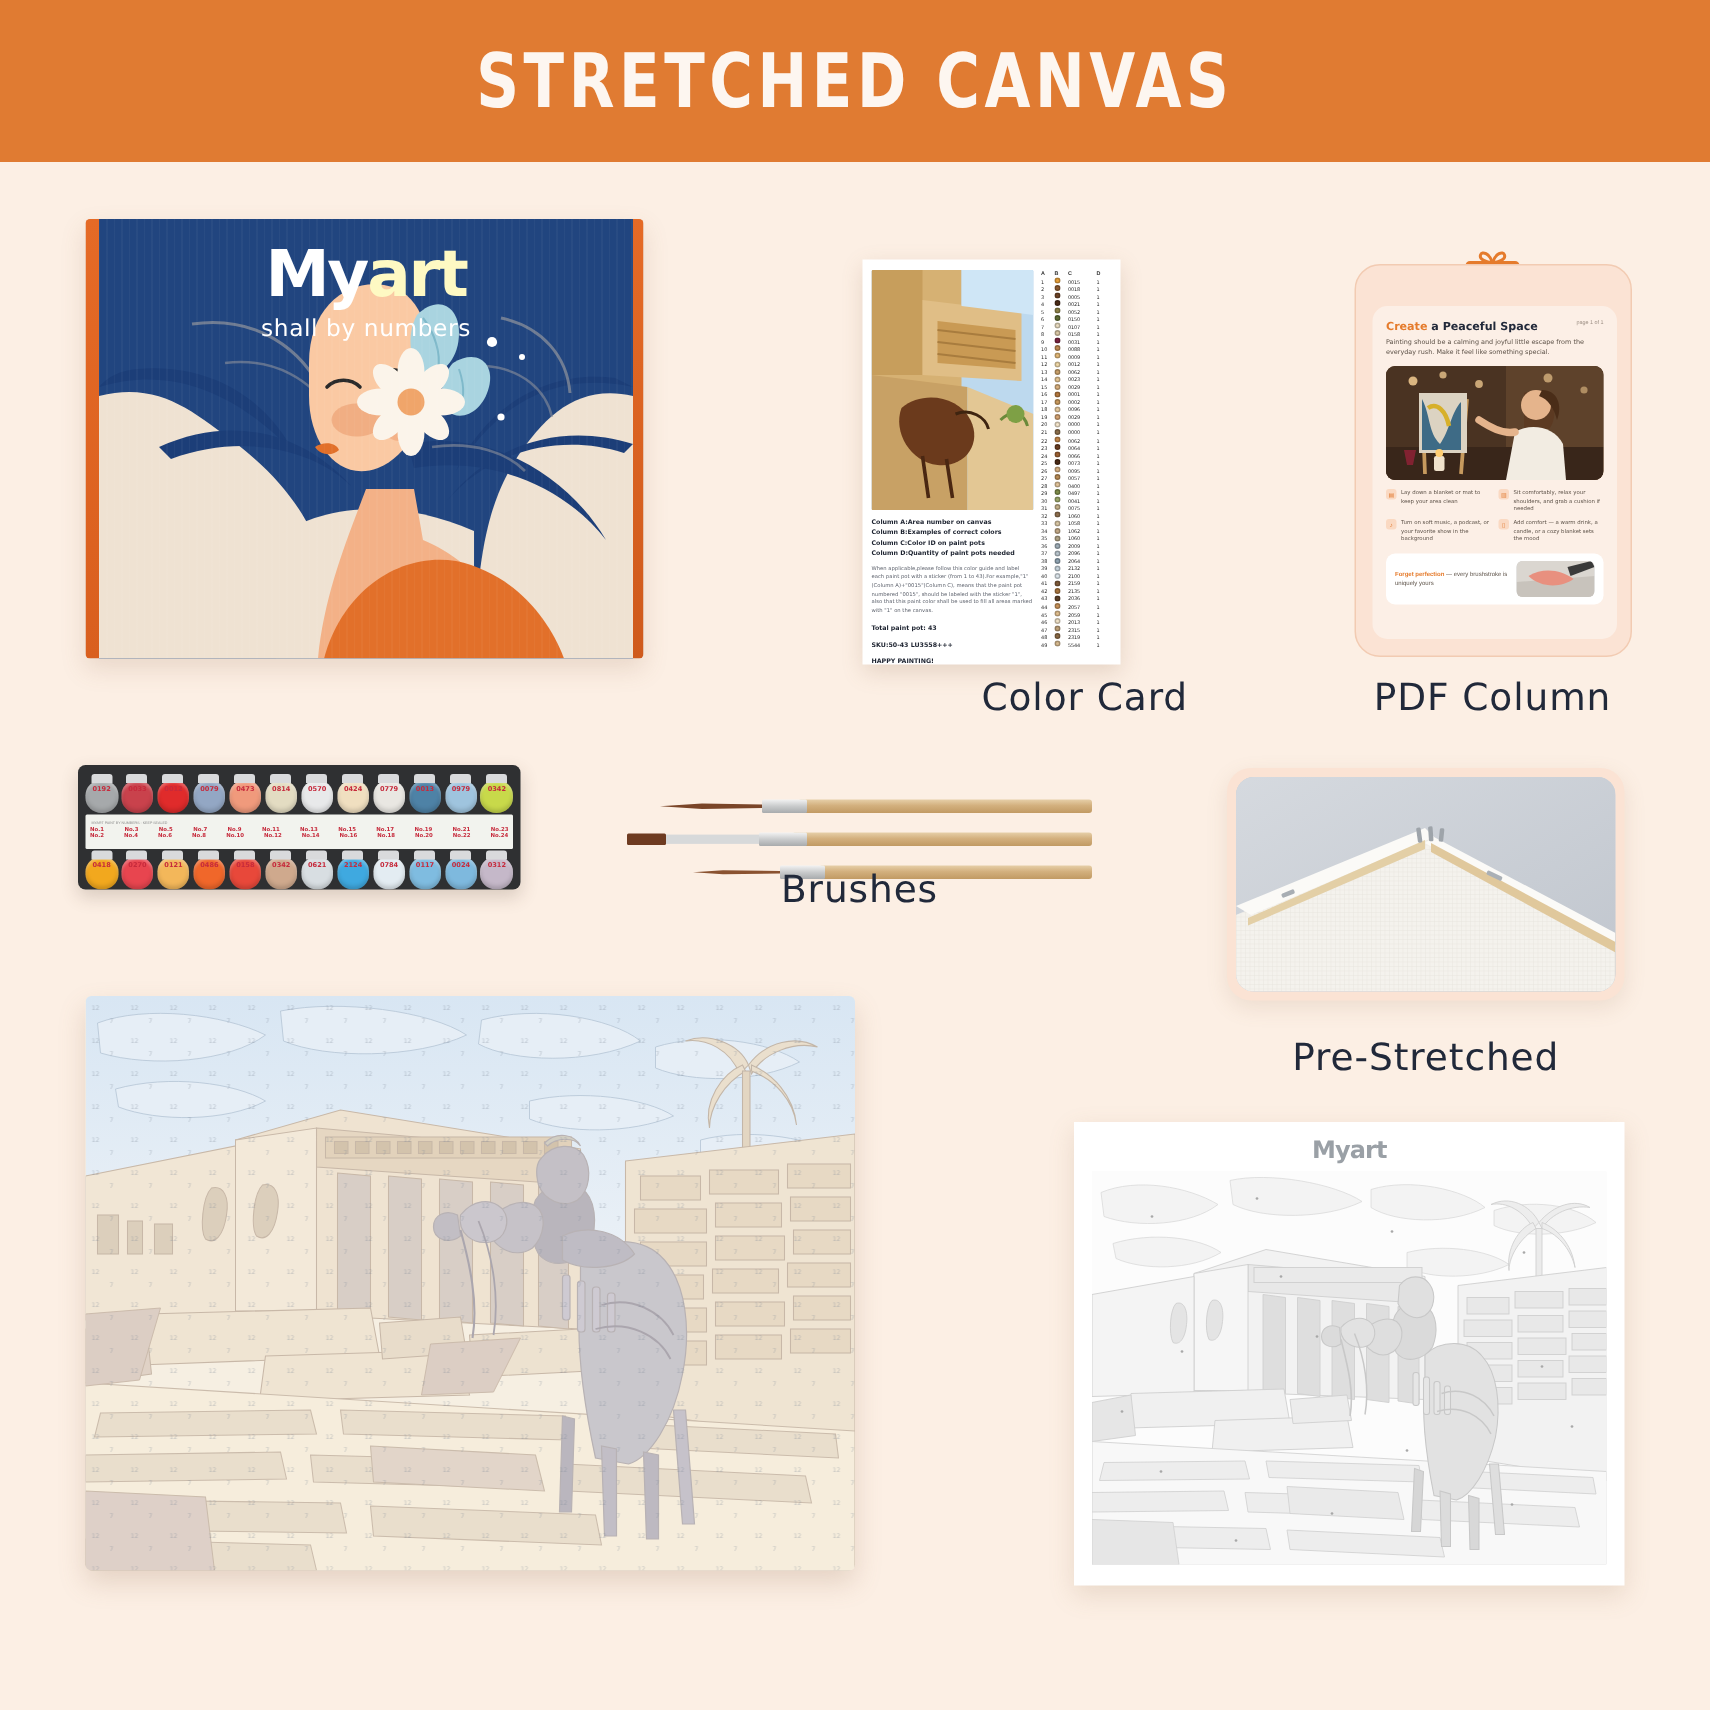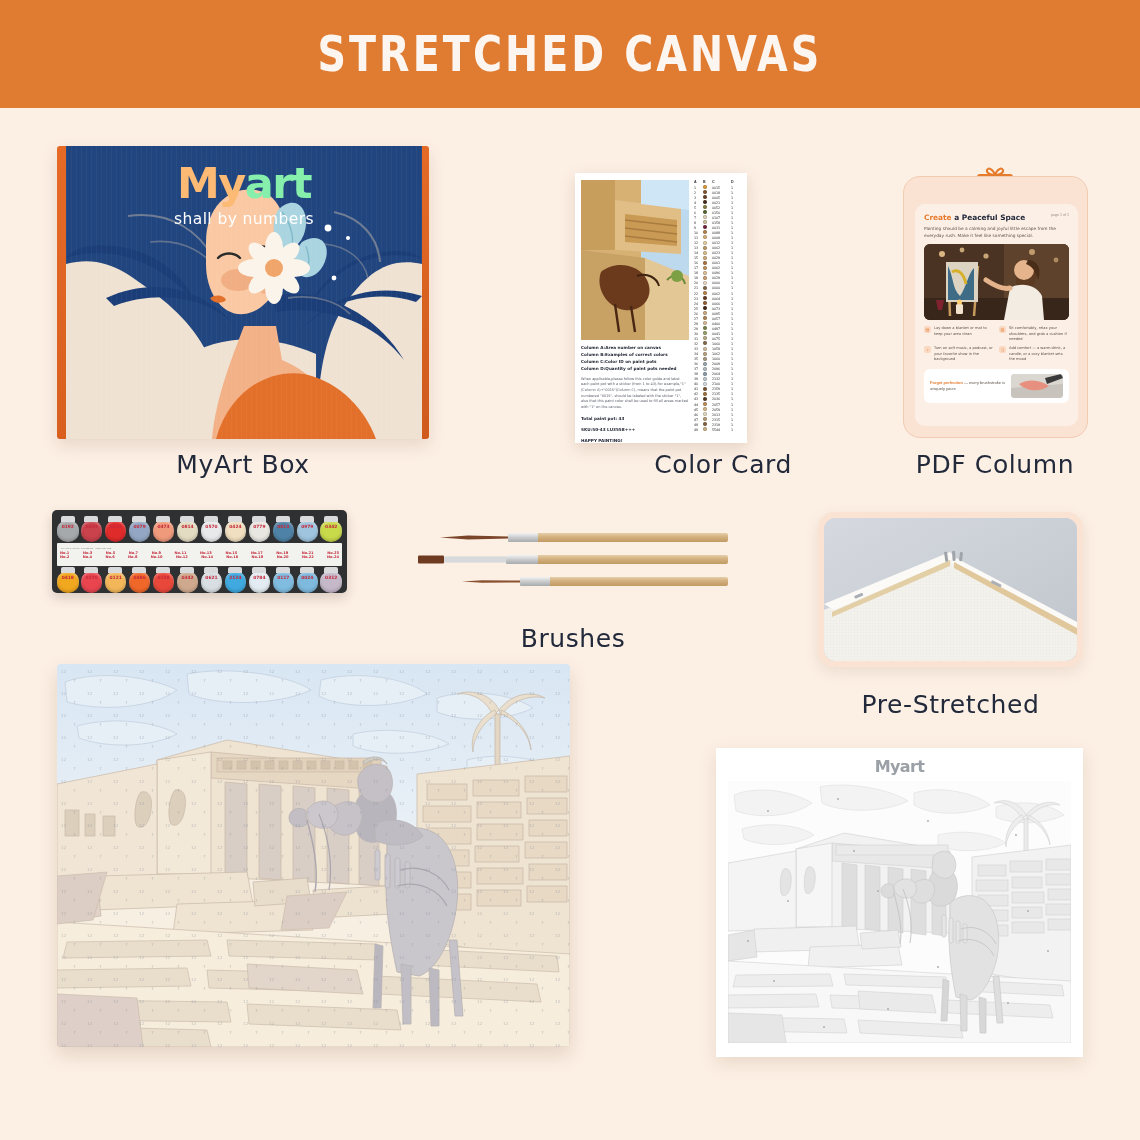--- a/index.html
+++ b/index.html
@@ -32,22 +32,22 @@
   
   .box-wrap { position: absolute; left: 57px; top: 146px; width: 372px; height: 293px;
     border-radius: 3px; box-shadow: 0 7px 16px rgba(140,100,70,.17); overflow: hidden; background:#E8E3DC;}
   .box-left-edge { position:absolute; left:0; top:0; width:9px; height:100%; background: linear-gradient(180deg,#E56A26,#D95F1E);}
   .box-right-edge{ position:absolute; right:0; top:0; width:7px; height:100%; background: linear-gradient(180deg,#E56A26,#CF5A1C);}
   .box-face { position:absolute; left:9px; right:7px; top:0; bottom:0; background:#21457F; overflow:hidden;}
   .box-tex { position:absolute; inset:0; opacity:.16;
     background-image: repeating-linear-gradient(90deg, rgba(255,255,255,.22) 0 1px, transparent 1px 5px); }
   .logo { position:absolute; left:0; right:0; top:16px; text-align:center; }
   .logo-word { font-family:"DejaVu Sans", sans-serif; font-size:43px; font-weight:700; letter-spacing:-1.5px; line-height:1;}
-  .logo-my { color:#fdba74; }
-  .logo-art { color:#86efac; }
+  .logo-my { color:#ffffff; }
+  .logo-art { color:#fef9c3; }
   .logo-sub { color:#FFFFFF; font-size:15.5px; letter-spacing:.4px; margin-top:5px; font-family:"DejaVu Sans", sans-serif;}
   .box-art { position:absolute; inset:0; }
 
   
   .card-wrap { position:absolute; left:575px; top:173px; width:172px; height:270px;
     background:#FFFFFF; box-shadow:0 5px 14px rgba(150,115,85,.22); padding:7px 6px; overflow:hidden;}
   .card-inner { display:flex; gap:5px; height:100%; }
   .card-left { width:108px; }
   .card-thumb { width:108px; height:160px; border-radius:1px; overflow:hidden; position:relative; background:#CFE3F2;}
   .card-lines { margin-top:5px; }
@@ -206,21 +206,20 @@
       <div class="logo">
         <div class="logo-word">
           <span class="logo-my">My</span><span class="logo-art">art</span>
         </div>
         <div class="logo-sub">shall by numbers</div>
       </div>
     </div>
     <div class="box-left-edge"></div>
     <div class="box-right-edge"></div>
   </div>
-  <div class="cap" style="left:57px; top:450px; width:372px;">MyArt Box</div>
 
   <div class="card-wrap">
     <div class="card-inner">
       <div class="card-left">
         <div class="card-thumb">
           <svg viewBox="0 0 108 160" preserveAspectRatio="none">
             <rect width="108" height="160" fill="#BDD9EE"></rect>
             <path d="M0,0 L60,0 L60,160 L0,160 Z" fill="#D6B173"></path>
             <path d="M0,0 L34,0 L34,70 L0,70 Z" fill="#C79E5C"></path>
             <path d="M34,20 L100,28 L100,74 L34,70 Z" fill="#E0BE86"></path>
@@ -810,21 +809,21 @@
       </svg>
     </div>
     <div class="brush" style="left:44px; top:52px; width:266px;">
       <div class="b-handle" style="width:182px;"></div>
       <div class="b-fer" style="left:58px; width:30px;"></div>
       <svg class="b-tip" style="width:60px;" viewBox="0 0 60 9" preserveAspectRatio="none">
         <path d="M0,4.5 L20,3.2 L58,3.6 L58,5.4 L20,5.8 Z" fill="#8A5230"></path>
       </svg>
     </div>
   </div>
-  <div class="cap" style="left:418px; top:624px; width:310px;">Brushes</div>
+  <div class="cap" style="left:418px; top:578px; width:310px;">Brushes</div>
 
   <div class="pre-wrap">
     <div class="pre-photo">
       <svg viewBox="0 0 253 143" preserveAspectRatio="none">
         <rect width="253" height="143" fill="#C9CED5"></rect>
         <rect width="253" height="143" fill="url(#pg)" opacity=".5"></rect>
         <defs>
           <linearGradient id="pg" x1="0" y1="0" x2="1" y2="1">
             <stop offset="0" stop-color="#E2E5E9"></stop>
               <stop offset="1" stop-color="#B7BDC6"></stop>

